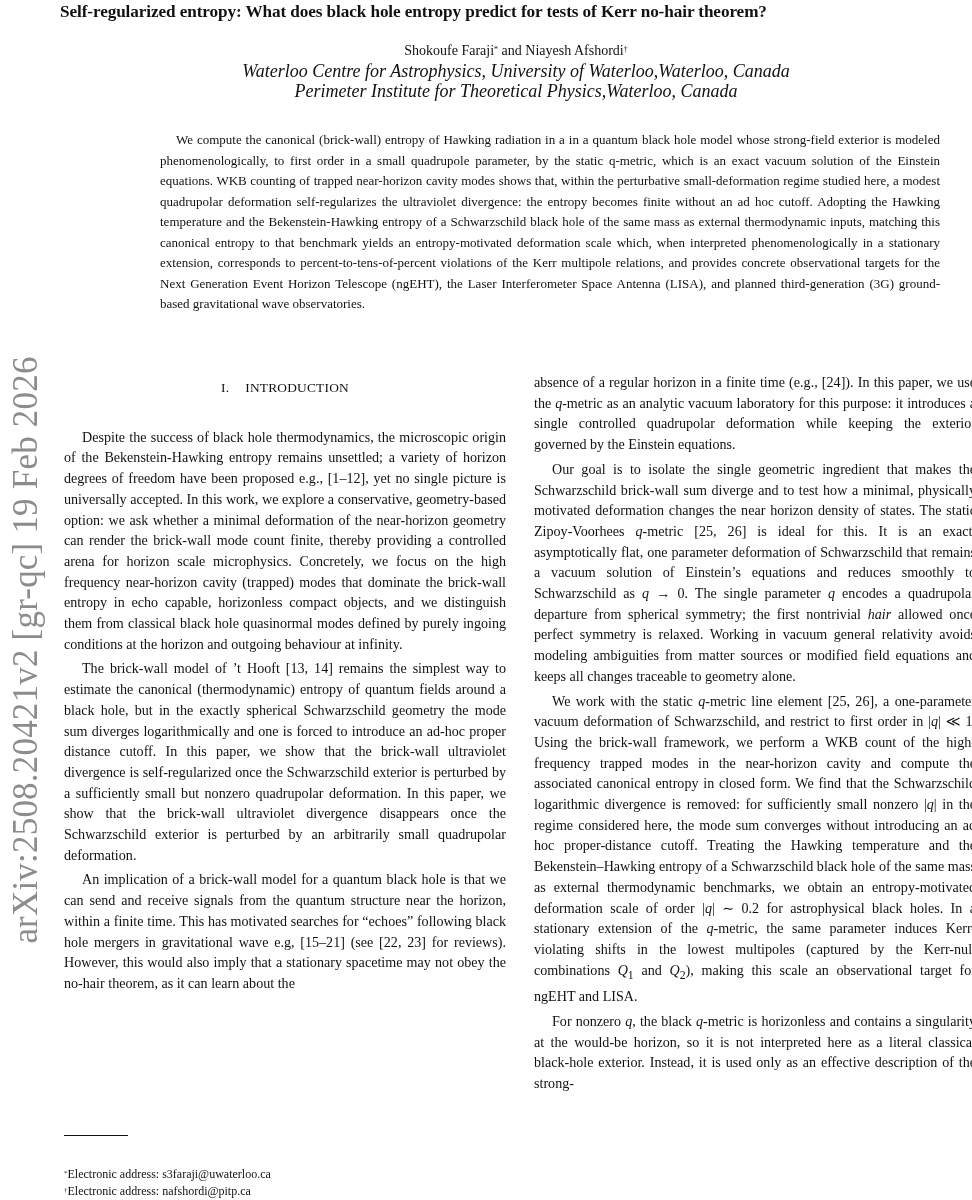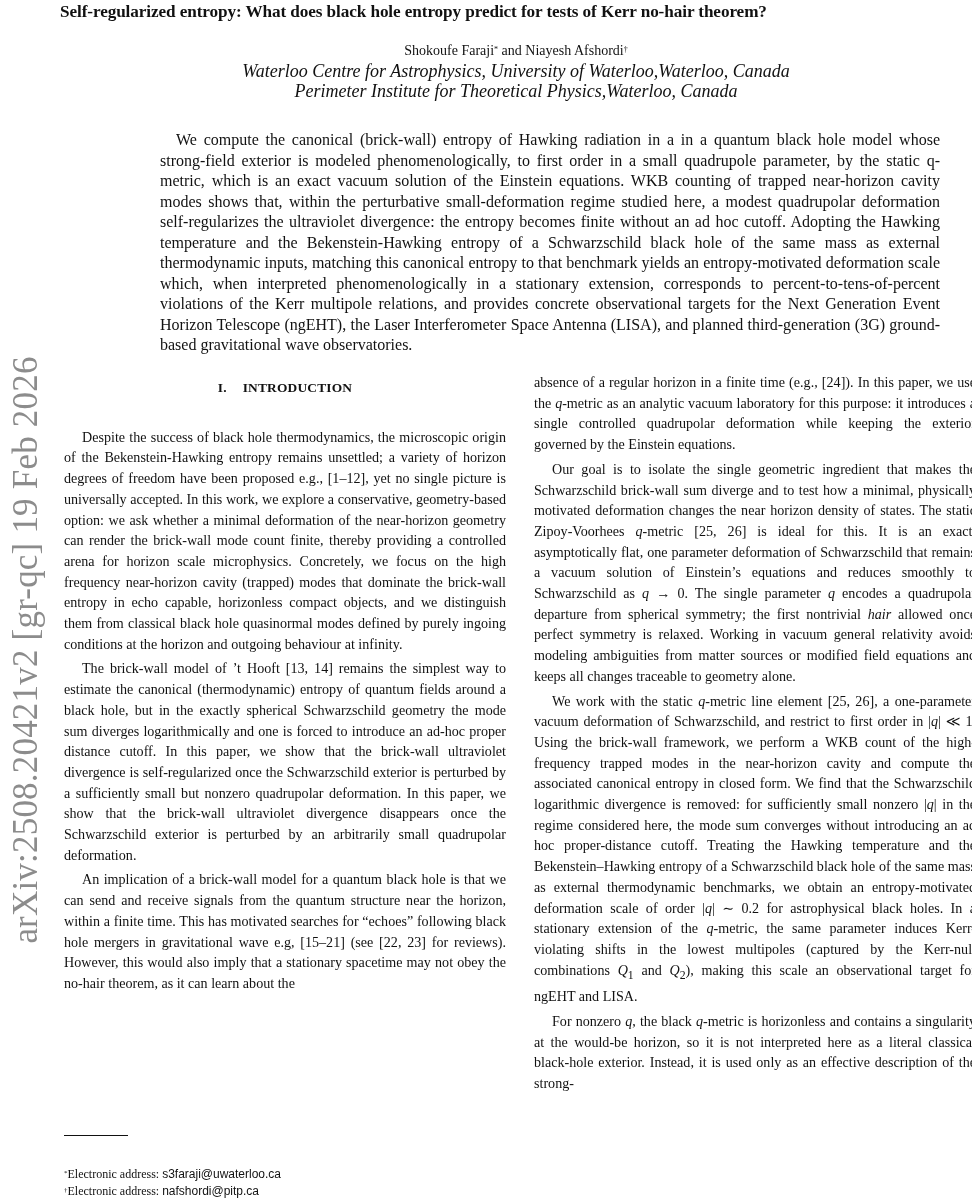--- a/index.html
+++ b/index.html
@@ -29,44 +29,44 @@
       text-align: center; font-size: 14px; line-height: 17px;
     }
     .affil {
       position: absolute; left: 60px; top: 62px; width: 912px;
       text-align: center; font-style: italic; font-size: 18px; line-height: 19.5px;
     }
     .affil div { white-space: nowrap; }
     sup { font-size: 8px; vertical-align: top; position: relative; top: -1px; }
     .abstract {
       position: absolute; left: 160px; top: 130px; width: 780px;
-      font-size: 16px; line-height: 20.5px; text-align: justify;
+      font-size: 13px; line-height: 20.5px; text-align: justify;
       text-indent: 16px;
     }
     .col {
       position: absolute; top: 372px; width: 442px;
       font-size: 14.1px; line-height: 20.7px; text-align: justify;
     }
     .col.left { left: 64px; }
     .col.right { left: 534px; top: 372px; }
     .section-head {
-      text-align: center; font-weight: bold; font-size: 13.4px;
+      text-align: center; font-weight: normal; font-size: 13.4px;
       margin: 6px 0 28px 0; letter-spacing: 0.2px;
     }
     .section-head .num { margin-right: 16px; }
     .para { text-indent: 18px; margin: 0 0 4px 0; }
     .para.cont { text-indent: 0; }
     i { font-style: italic; }
     .footnote-rule {
       position: absolute; left: 64px; top: 1135px; width: 64px; height: 1px; background: #111;
     }
     .footnotes {
       position: absolute; left: 64px; top: 1166px; font-size: 12px; line-height: 16.5px;
     }
-    .footnotes .mono { font-family: Liberation Sans, sans-serif; font-size: 12px; }
+    .footnotes .mono { font-family: Liberation Serif, serif; font-size: 12px; }
     .footnotes sup { font-size: 7px; }
   </style>
 </head>
 <body>
 
 <div class="arxiv-stamp">
   <span>arXiv:2508.20421v2  [gr-qc]  19 Feb 2026</span>
 </div>
 
 <div class="title">Self-regularized entropy: What does black hole entropy predict for tests of Kerr no-hair theorem?</div>

